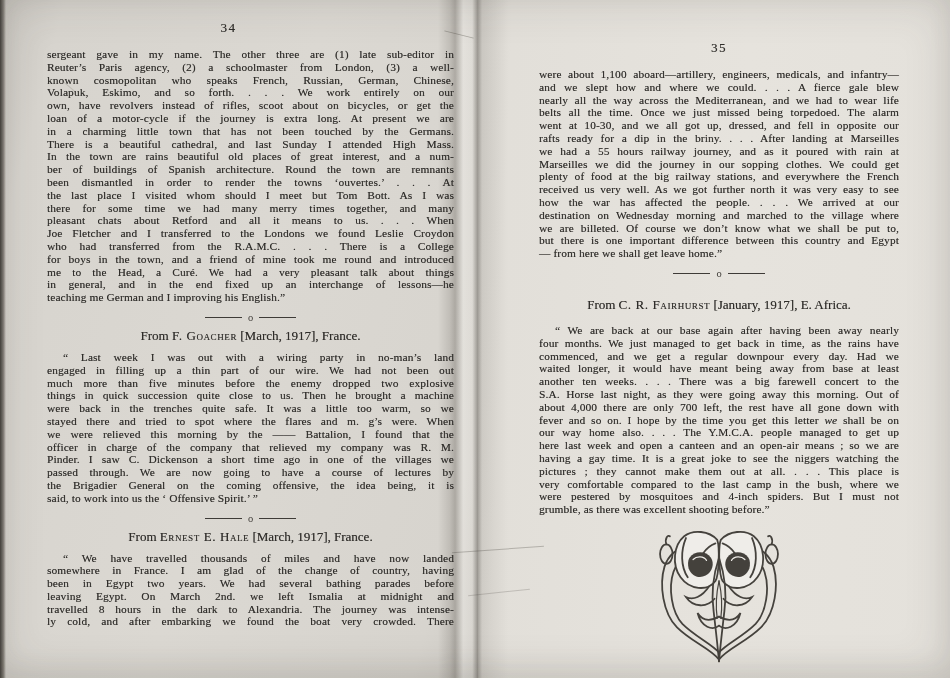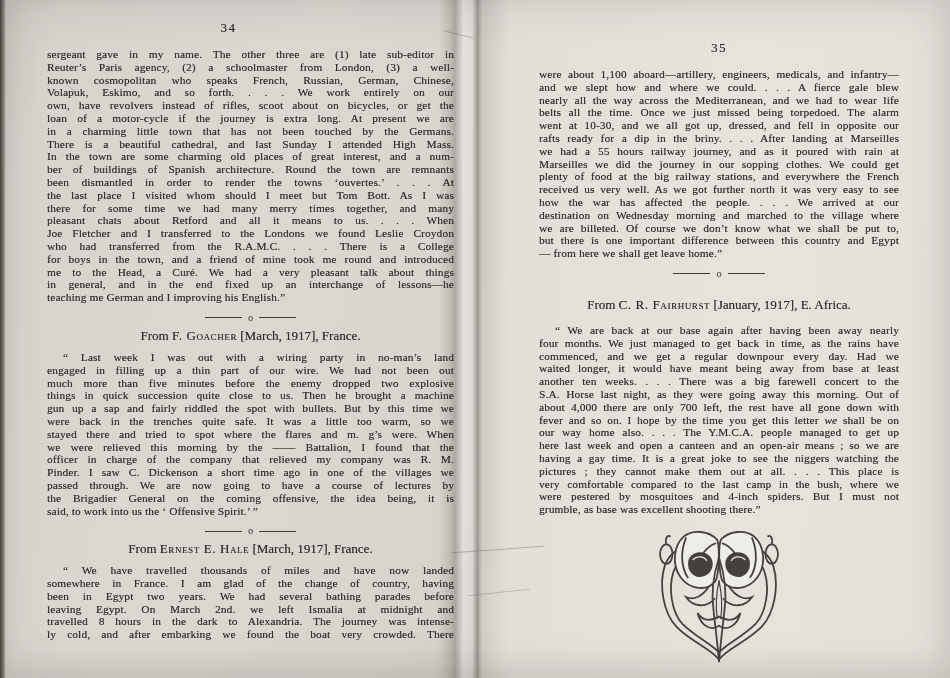--- a/index.html
+++ b/index.html
@@ -98,21 +98,21 @@
     <div>
         <div class="para">
           <div class="line">sergeant gave in my name. The other three are (1) late sub-editor in</div>
           <div class="line">Reuter’s Paris agency, (2) a schoolmaster from London, (3) a well-</div>
           <div class="line">known cosmopolitan who speaks French, Russian, German, Chinese,</div>
           <div class="line">Volapuk, Eskimo, and so forth. . . . We work entirely on our</div>
           <div class="line">own, have revolvers instead of rifles, scoot about on bicycles, or get the</div>
           <div class="line">loan of a motor-cycle if the journey is extra long. At present we are</div>
           <div class="line">in a charming little town that has not been touched by the Germans.</div>
           <div class="line">There is a beautiful cathedral, and last Sunday I attended High Mass.</div>
-          <div class="line">In the town are some charming old places of great interest, and a num-</div>
+          <div class="line">In the town are rains beautiful old places of great interest, and a num-</div>
           <div class="line">ber of buildings of Spanish architecture. Round the town are remnants</div>
           <div class="line">been dismantled in order to render the towns ‘ouvertes.’ . . . At</div>
           <div class="line">the last place I visited whom should I meet but Tom Bott. As I was</div>
           <div class="line">there for some time we had many merry times together, and many</div>
           <div class="line">pleasant chats about Retford and all it means to us. . . . When</div>
           <div class="line">Joe Fletcher and I transferred to the Londons we found Leslie Croydon</div>
           <div class="line">who had transferred from the R.A.M.C. . . . There is a College</div>
           <div class="line">for boys in the town, and a friend of mine took me round and introduced</div>
           <div class="line">me to the Head, a Curé. We had a very pleasant talk about things</div>
           <div class="line">in general, and in the end fixed up an interchange of lessons—he</div>
@@ -122,21 +122,20 @@
           <span class="rule"></span>
           <span class="sep-o">o</span>
           <span class="rule"></span>
         </div>
         <div class="letter-heading"><span class="h-prefix">From </span><span class="h-name">F. Goacher</span><span class="h-suffix"> [March, 1917], France.</span></div>
         <div class="para">
           <div class="line indented">“ Last week I was out with a wiring party in no-man’s land</div>
           <div class="line">engaged in filling up a thin part of our wire. We had not been out</div>
           <div class="line">much more than five minutes before the enemy dropped two explosive</div>
           <div class="line">things in quick succession quite close to us. Then he brought a machine</div>
-          <div class="line">gun up a sap and fairly riddled the spot with bullets. But by this time we</div>
           <div class="line">were back in the trenches quite safe. It was a little too warm, so we</div>
           <div class="line">stayed there and tried to spot where the flares and m. g’s were. When</div>
           <div class="line">we were relieved this morning by the —— Battalion, I found that the</div>
           <div class="line">officer in charge of the company that relieved my company was R. M.</div>
           <div class="line">Pinder. I saw C. Dickenson a short time ago in one of the villages we</div>
           <div class="line">passed through. We are now going to have a course of lectures by</div>
           <div class="line">the Brigadier General on the coming offensive, the idea being, it is</div>
           <div class="line para-end">said, to work into us the ‘ Offensive Spirit.’ ”</div>
         </div>
         <div class="separator">
@@ -190,21 +189,21 @@
           <div class="line">another ten weeks. . . . There was a big farewell concert to the</div>
           <div class="line">S.A. Horse last night, as they were going away this morning. Out of</div>
           <div class="line">about 4,000 there are only 700 left, the rest have all gone down with</div>
           <div class="line">fever and so on. I hope by the time you get this letter <i>we</i> shall be on</div>
           <div class="line">our way home also. . . . The Y.M.C.A. people managed to get up</div>
           <div class="line">here last week and open a canteen and an open-air means ; so we are</div>
           <div class="line">having a gay time. It is a great joke to see the niggers watching the</div>
           <div class="line">pictures ; they cannot make them out at all. . . . This place is</div>
           <div class="line">very comfortable compared to the last camp in the bush, where we</div>
           <div class="line">were pestered by mosquitoes and 4-inch spiders. But I must not</div>
-          <div class="line para-end">grumble, as base was excellent shooting there.”</div>
+          <div class="line para-end">grumble, as there was excellent shooting before.”</div>
         </div>
         <div class="ornament">
     <svg width="134" height="142" viewBox="0 0 150 156" aria-hidden="true">
       <defs>
         <g id="orn-half" stroke="#45423d" stroke-width="2" fill="none" stroke-linecap="round">
           <path d="M75,148 C66,136 44,128 28,112 C12,96 8,64 14,44 C18,32 28,22 38,24"></path>
           <path d="M75,140 C66,130 48,122 34,108 C22,95 18,68 24,50 C27,41 33,34 40,34"></path>
           <ellipse cx="16" cy="30" rx="7" ry="11"></ellipse>
           <path d="M16,19 C14,12 18,8 20,10"></path>
           <path d="M73,14 C64,4 46,2 36,10 C24,20 22,42 32,56 C42,70 62,72 71,60 C75,54 76,22 73,14 Z" fill="#efede9"></path>

